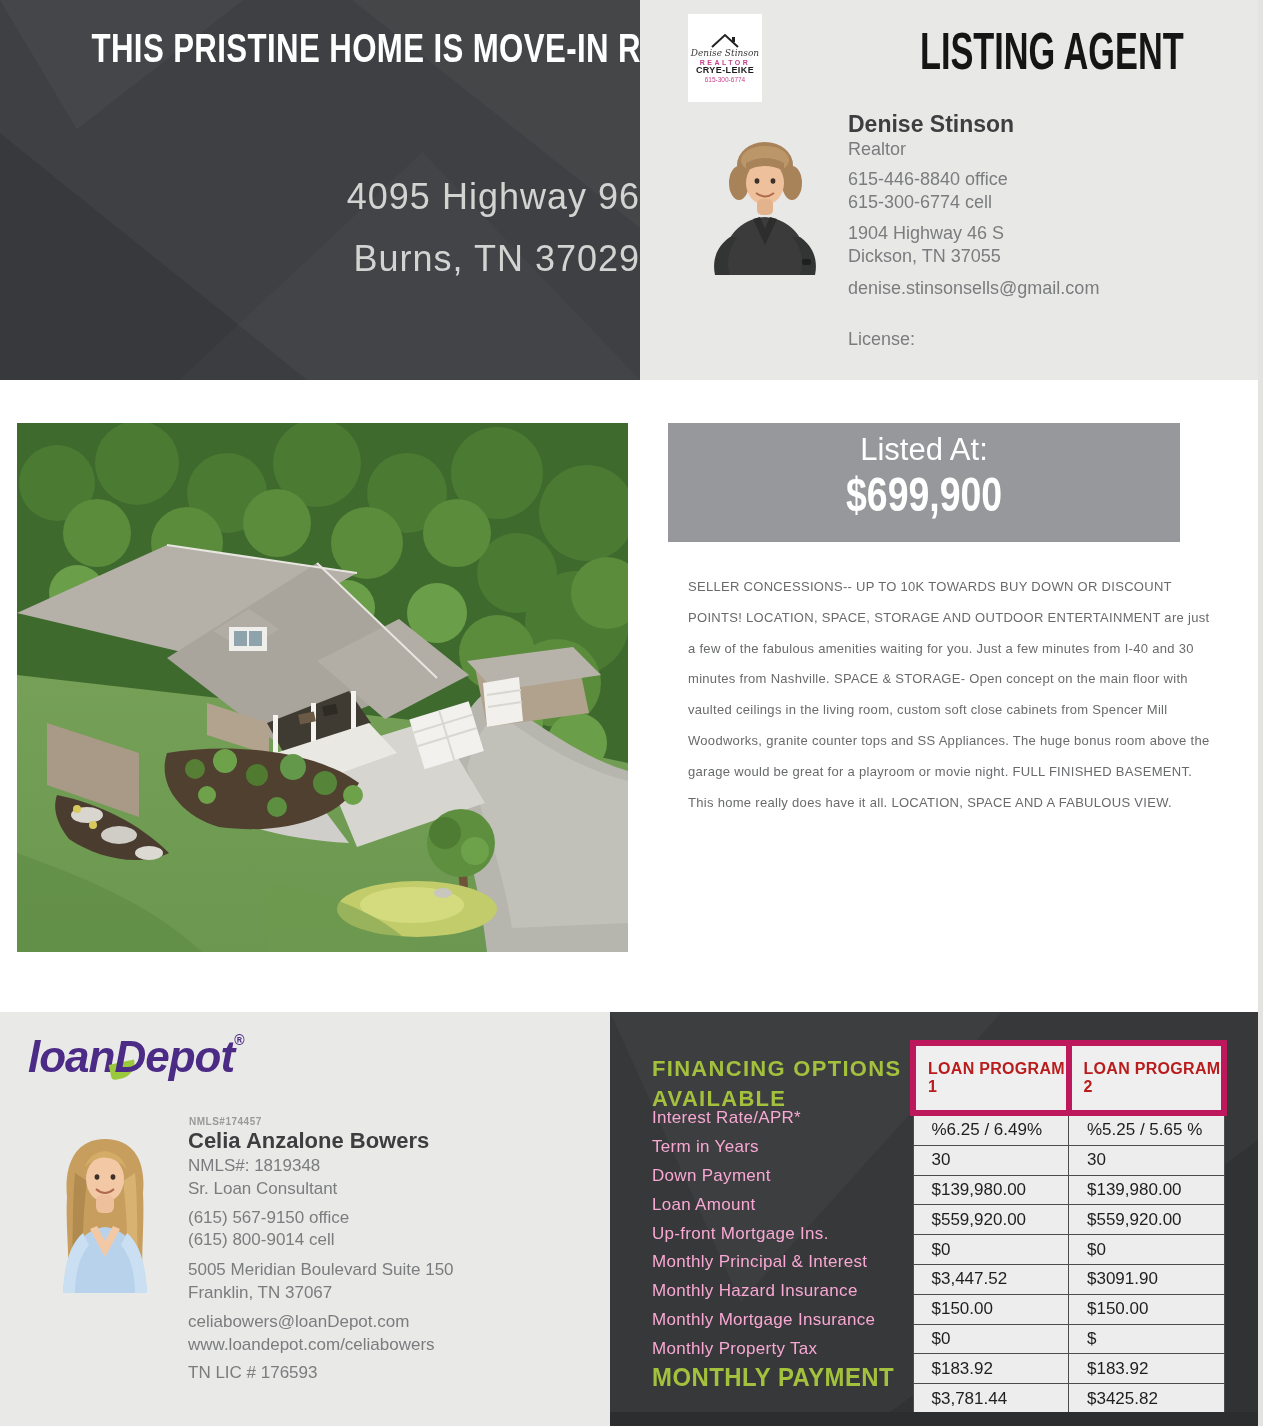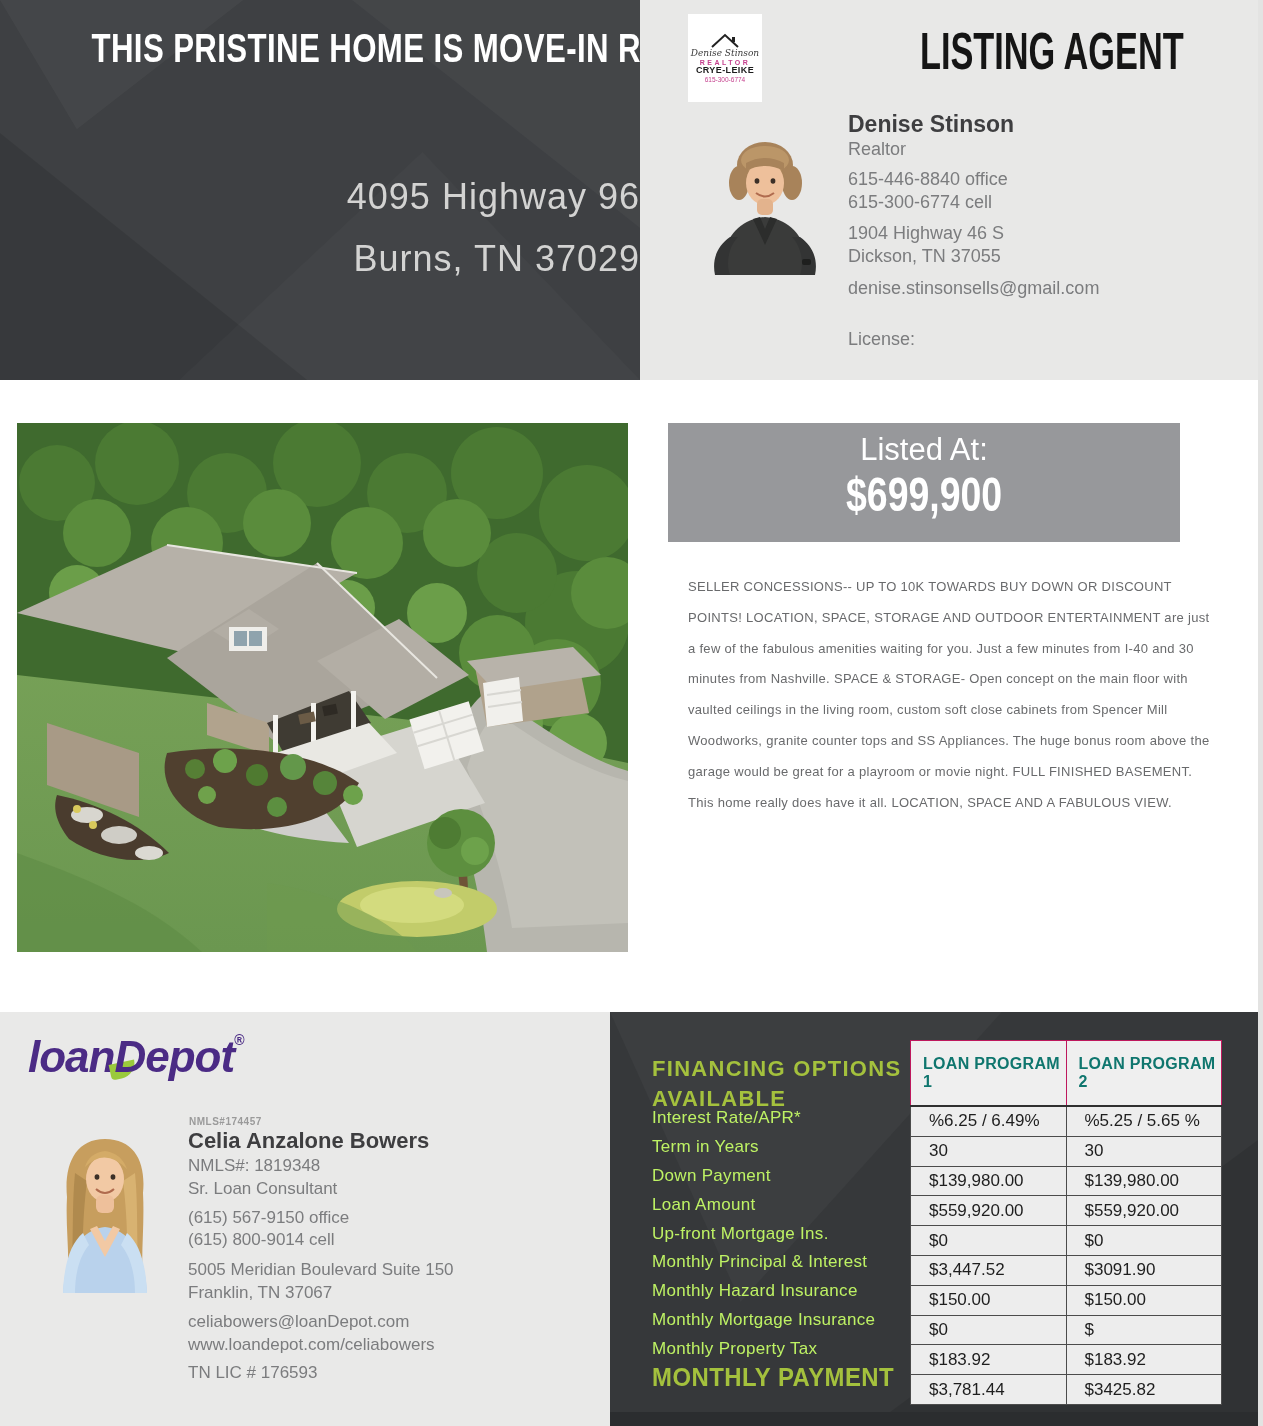--- a/index.html
+++ b/index.html
@@ -61,27 +61,27 @@
   .l-name{font-size:22px;font-weight:700;color:#3e3e40;line-height:26px;}
   .lh22{line-height:22px;} .lh23{line-height:23px;}
   .mb7{margin-bottom:7px;} .mb6{margin-bottom:6px;} .mb5{margin-bottom:5px;}
 
   .bottom-right{position:absolute;left:610px;top:1012px;width:653px;height:414px;background:#36383a;overflow:hidden;}
   .bsh1{clip-path:polygon(0 0,60% 0,20% 70%);background:rgba(255,255,255,.03);}
   .bsh2{clip-path:polygon(40% 100%,100% 30%,100% 100%);background:rgba(0,0,0,.10);}
   .fin-title{position:absolute;left:42px;top:26px;color:#a4c13d;font-size:22px;font-weight:700;
              letter-spacing:1.3px;line-height:30px;margin-top:16px;}
   .fin-labels{position:absolute;left:42px;top:92px;width:258px;}
-  .fin-label{height:28.8px;display:flex;align-items:center;color:#bef264;font-size:17px;letter-spacing:.3px;}
+  .fin-label{height:28.8px;display:flex;align-items:center;color:#f9a8d4;font-size:17px;letter-spacing:.3px;}
   .fin-pay{height:28.8px;display:flex;align-items:center;color:#a4c13d;font-size:26px;font-weight:700;}
   .pay-cond{display:inline-block;transform:scaleX(.92);transform-origin:left center;white-space:nowrap;letter-spacing:.5px;}
   .loan-table{position:absolute;left:300px;top:28px;border-collapse:collapse;table-layout:fixed;}
   .loan-table col{width:155.5px;}
-  .loan-table th{height:64px;background:#efefef;color:#0f766e;font-size:16px;font-weight:700;
-                 letter-spacing:.3px;text-align:left;padding:0 0 0 12px;border:1px solid #be185d;}
+  .loan-table th{height:64px;background:#efefef;color:#b91c1c;font-size:16px;font-weight:700;
+                 letter-spacing:.3px;text-align:left;padding:0 0 0 12px;border:6px solid #be185d;}
   .loan-table td{height:28.8px;background:#ededed;color:#1e1e1e;font-size:17px;
                  padding:0 0 0 18px;border:1px solid #4c4c4c;white-space:nowrap;overflow:hidden;}
   .loan-table tr.first td{border-top:2px solid #2f2f2f;}
   .bottom-bar{position:absolute;left:0;bottom:0;width:653px;height:14px;background:#2b2d2f;}
 </style>
 </head>
 <body>
 
 <div class="page">
 

